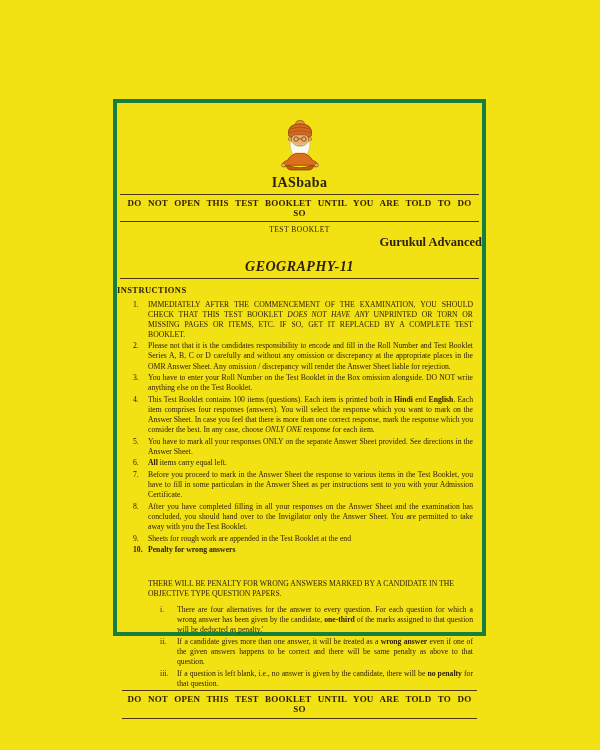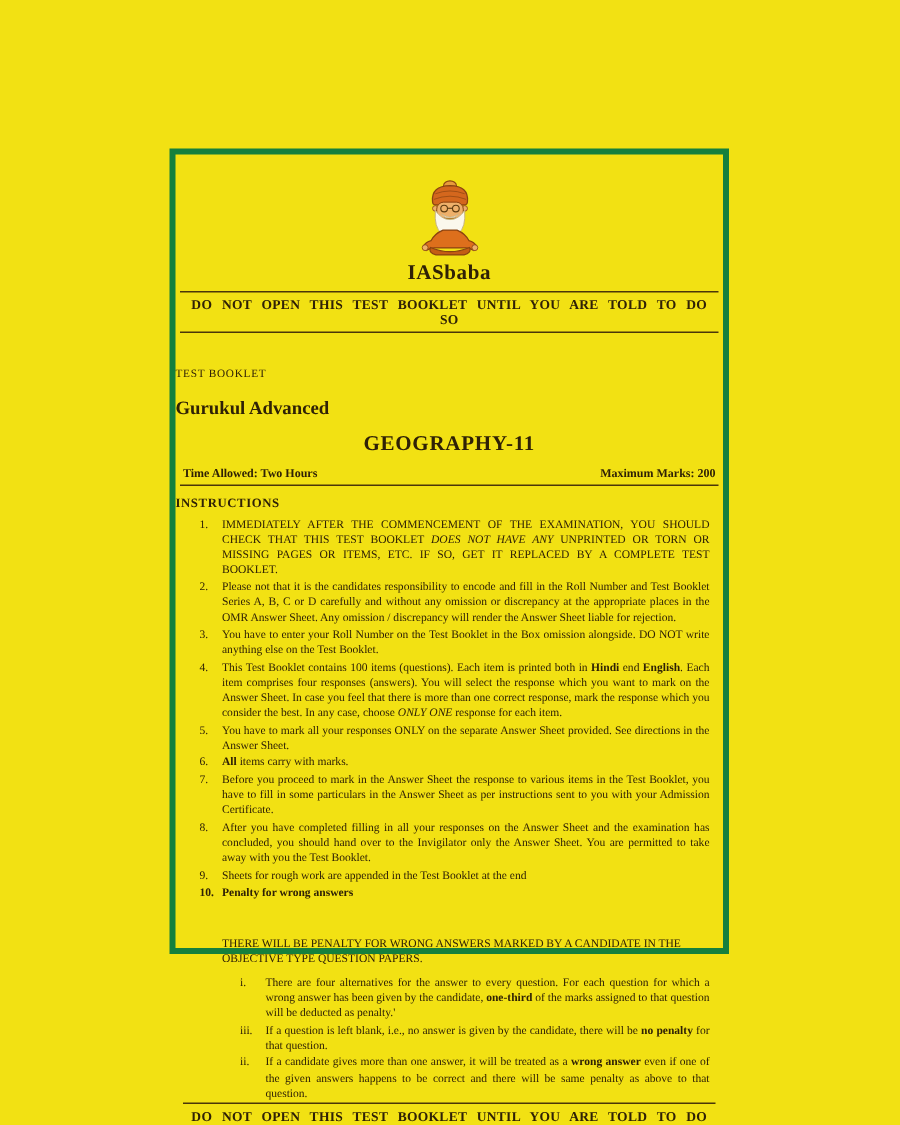--- a/index.html
+++ b/index.html
@@ -23,28 +23,28 @@
     text-align:center;font-weight:bold;font-size:14px;
     letter-spacing:.4px;margin-top:3px;
   }
   .notice{
     border-top:1.4px solid #4a3609;border-bottom:1.4px solid #4a3609;
     text-align:center;font-weight:bold;font-size:9px;
     padding:2.5px 0 3px;margin:3px 3px 0 3px;
     word-spacing:4px;letter-spacing:.2px;
   }
   .booklet-label{
-    font-size:7.5px;letter-spacing:.5px;margin-top:22px;
+    text-align:center;font-size:7.5px;letter-spacing:.5px;margin-top:3px;
   }
   .series{
-    text-align:left;font-weight:bold;font-size:12.5px;margin-top:12px;
+    text-align:right;font-weight:bold;font-size:12.5px;margin-top:1px;
   }
   .subject{
     text-align:center;font-weight:bold;font-size:14px;
-    letter-spacing:.5px;margin-top:9px;
+    letter-spacing:.5px;margin-top:9px;font-style:italic;
   }
   .meta-row{
     display:flex;justify-content:space-between;
     font-weight:bold;font-size:8px;
     margin:6px 5px 0 5px;
   }
   .meta-rule{border-bottom:1.4px solid #4a3609;margin:3px 3px 0 3px;}
   .ins-heading{
     text-align:left;font-weight:bold;font-size:8.5px;
     letter-spacing:.4px;margin-top:6px;
@@ -114,24 +114,20 @@
   <div class="brand">IASbaba</div>
 
   <div class="notice">DO NOT OPEN THIS TEST BOOKLET UNTIL YOU ARE TOLD TO DO SO</div>
 
   <div class="booklet-label">TEST BOOKLET</div>
 
   <div class="series">Gurukul Advanced</div>
 
   <div class="subject">GEOGRAPHY-11</div>
 
-  <div class="meta-row">
-    <span>Time Allowed: Two Hours</span>
-    <span>Maximum Marks: 200</span>
-  </div>
   <div class="meta-rule"></div>
 
   <div class="ins-heading">INSTRUCTIONS</div>
 
   <div class="ins-list">
       <div class="ins-item">
         <span class="ins-num">1.</span>
         <span class="ins-text"><span>IMMEDIATELY AFTER THE COMMENCEMENT OF THE EXAMINATION, YOU SHOULD CHECK THAT THIS TEST BOOKLET </span><span class="italic">DOES NOT HAVE ANY</span><span> UNPRINTED OR TORN OR MISSING PAGES OR ITEMS, ETC. IF SO, GET IT REPLACED BY A COMPLETE TEST BOOKLET.</span></span>
       </div>
       <div class="ins-item">
@@ -145,21 +141,21 @@
       <div class="ins-item">
         <span class="ins-num">4.</span>
         <span class="ins-text"><span>This Test Booklet contains 100 items (questions). Each item is printed both in </span><span class="bold">Hindi</span><span> end </span><span class="bold">English</span><span>. Each item comprises four responses (answers). You will select the response which you want to mark on the Answer Sheet. In case you feel that there is more than one correct response, mark the response which you consider the best. In any case, choose </span><span class="italic">ONLY ONE</span><span> response for each item.</span></span>
       </div>
       <div class="ins-item">
         <span class="ins-num">5.</span>
         <span class="ins-text"><span>You have to mark all your responses ONLY on the separate Answer Sheet provided. See directions in the Answer Sheet.</span></span>
       </div>
       <div class="ins-item">
         <span class="ins-num">6.</span>
-        <span class="ins-text"><span class="bold">All</span><span> items carry with marks.</span></span>
+        <span class="ins-text"><span class="bold">All</span><span> items carry equal left.</span></span>
       </div>
       <div class="ins-item">
         <span class="ins-num">7.</span>
         <span class="ins-text"><span>Before you proceed to mark in the Answer Sheet the response to various items in the Test Booklet, you have to fill in some particulars in the Answer Sheet as per instructions sent to you with your Admission Certificate.</span></span>
       </div>
       <div class="ins-item">
         <span class="ins-num">8.</span>
         <span class="ins-text"><span>After you have completed filling in all your responses on the Answer Sheet and the examination has concluded, you should hand over to the Invigilator only the Answer Sheet. You are permitted to take away with you the Test Booklet.</span></span>
       </div>
       <div class="ins-item">
@@ -173,24 +169,24 @@
     </div>
 
   <div class="penalty-intro">THERE WILL BE PENALTY FOR WRONG ANSWERS MARKED BY A CANDIDATE IN THE OBJECTIVE TYPE QUESTION PAPERS.</div>
 
   <div class="sub-list">
       <div class="sub-item">
         <span class="sub-num">i.</span>
         <span class="sub-text"><span>There are four alternatives for the answer to every question. For each question for which a wrong answer has been given by the candidate, </span><span class="bold">one-third</span><span> of the marks assigned to that question will be deducted as penalty.'</span></span>
       </div>
       <div class="sub-item">
+        <span class="sub-num">ii.</span>
+        <span class="sub-text"><span>If a candidate gives more than one answer, it will be treated as a </span><span class="bold">wrong answer</span><span> even if one of the given answers happens to be correct and there will be same penalty as above to that question.</span></span>
+      </div>
+      <div class="sub-item">
         <span class="sub-num">iii.</span>
         <span class="sub-text"><span>If a question is left blank, i.e., no answer is given by the candidate, there will be </span><span class="bold">no penalty</span><span> for that question.</span></span>
-      </div>
-      <div class="sub-item">
-        <span class="sub-num">ii.</span>
-        <span class="sub-text"><span>If a candidate gives more than one answer, it will be treated as a </span><span class="bold">wrong answer</span><span> even if one of the given answers happens to be correct and there will be same penalty as above to that question.</span></span>
       </div>
     </div>
 
   <div class="footer-notice">DO NOT OPEN THIS TEST BOOKLET UNTIL YOU ARE TOLD TO DO SO</div>
 
 </div>
 
 </body></html>

